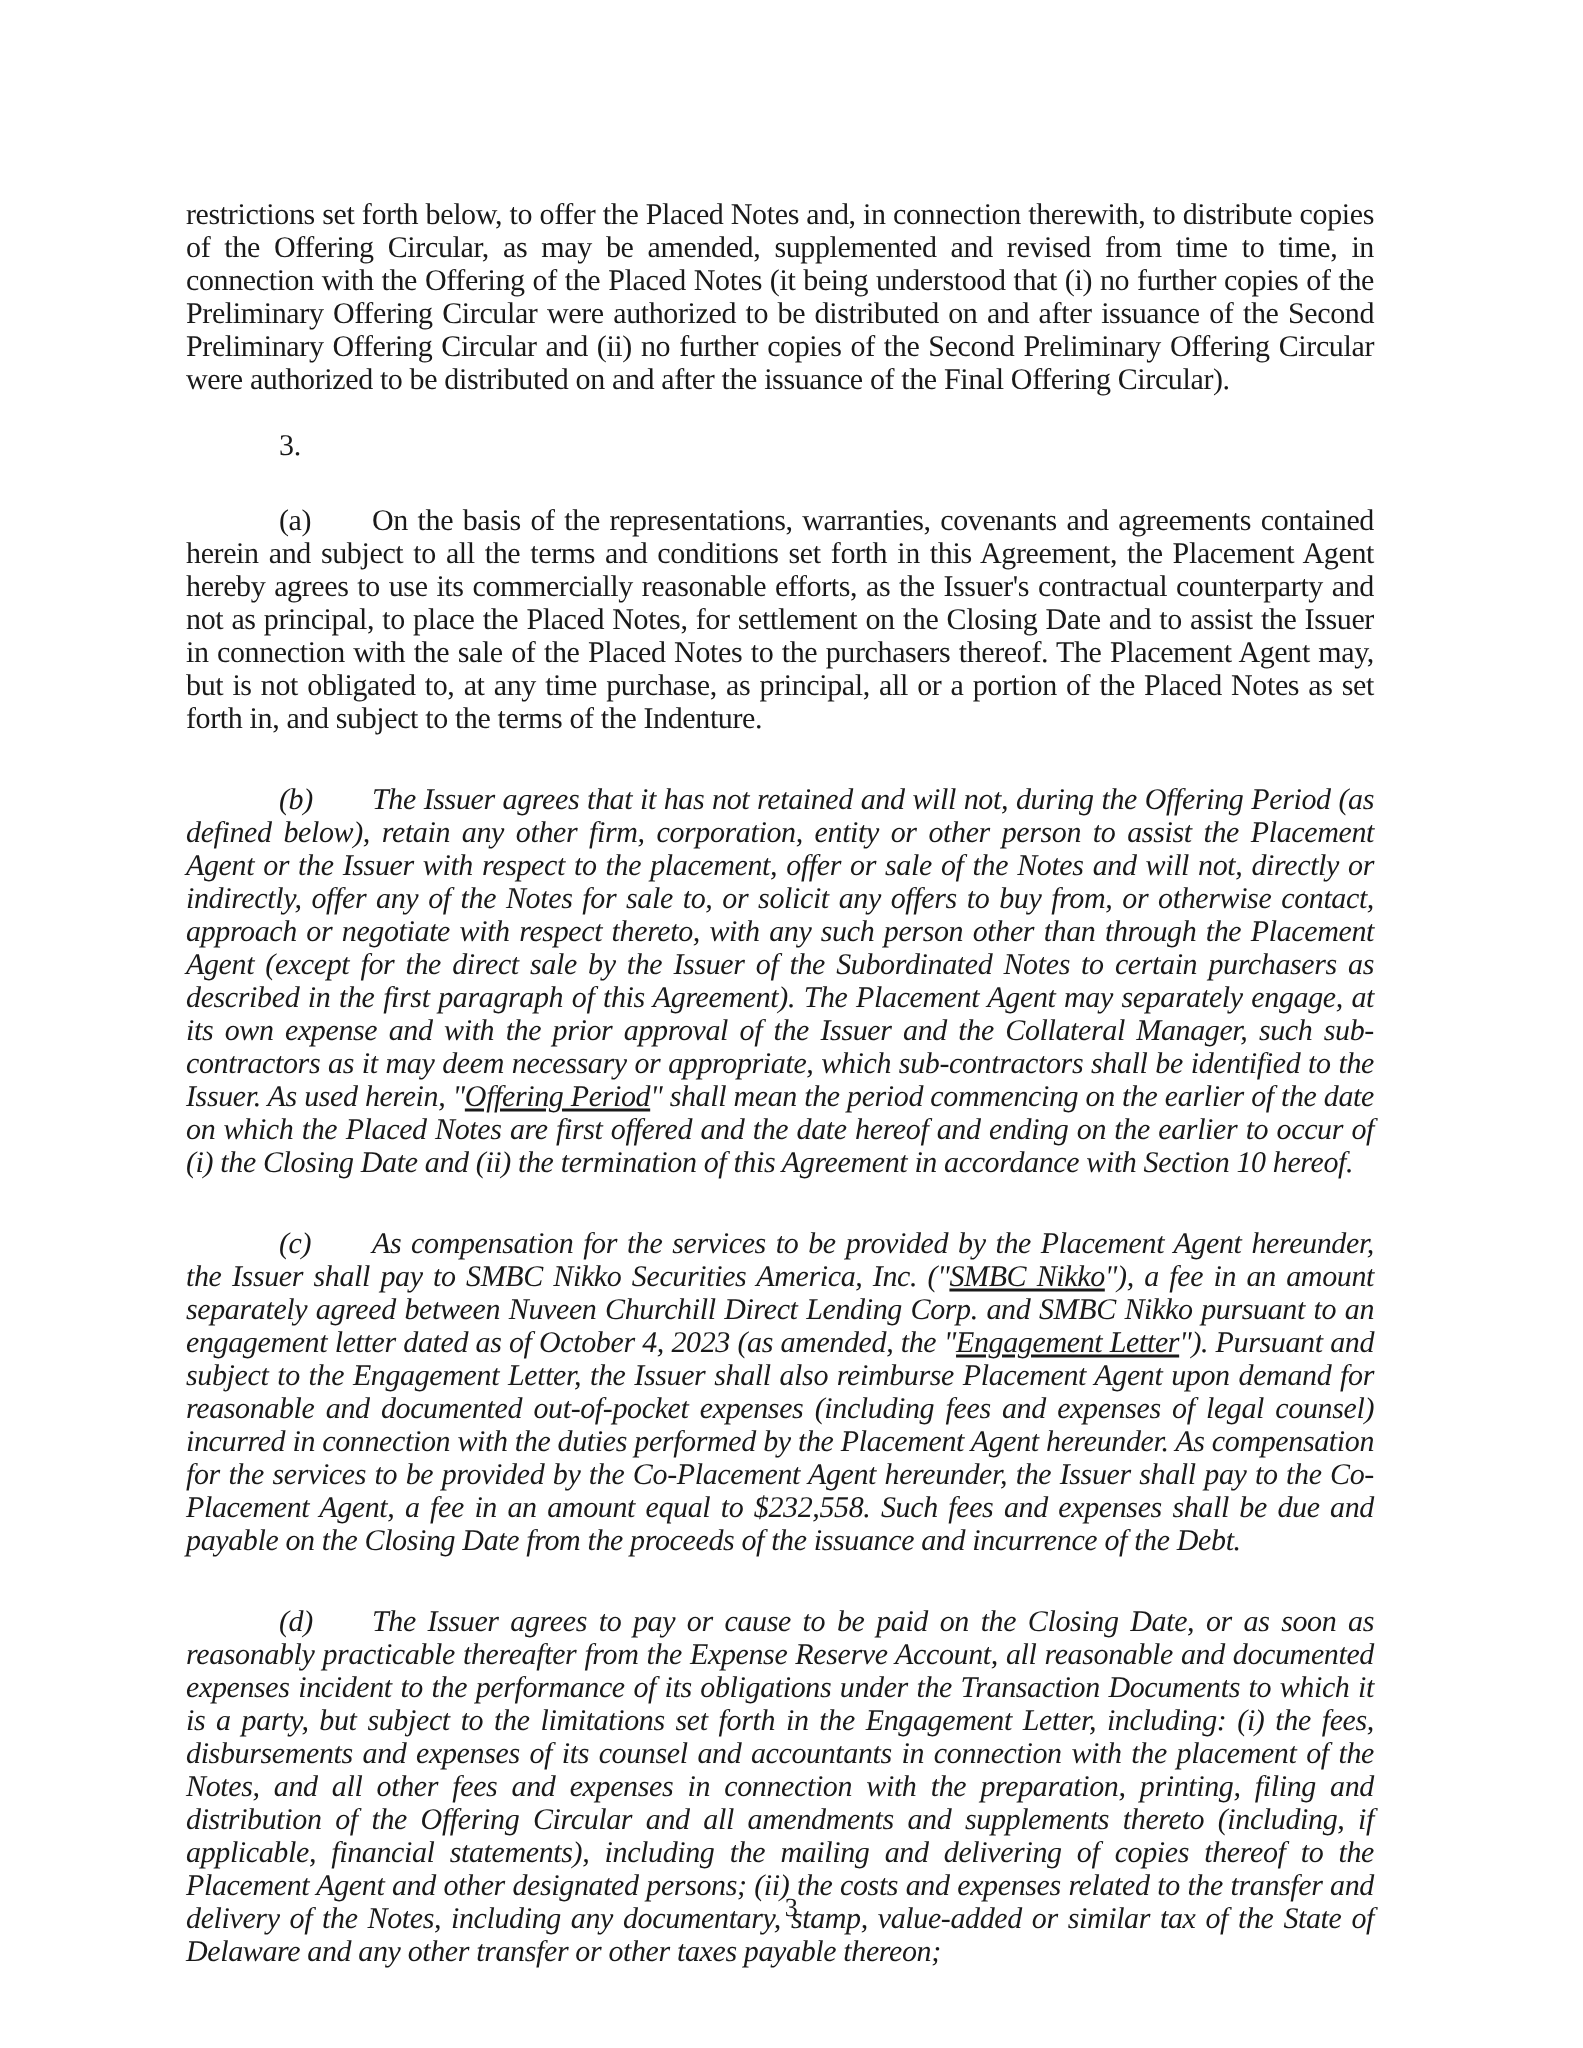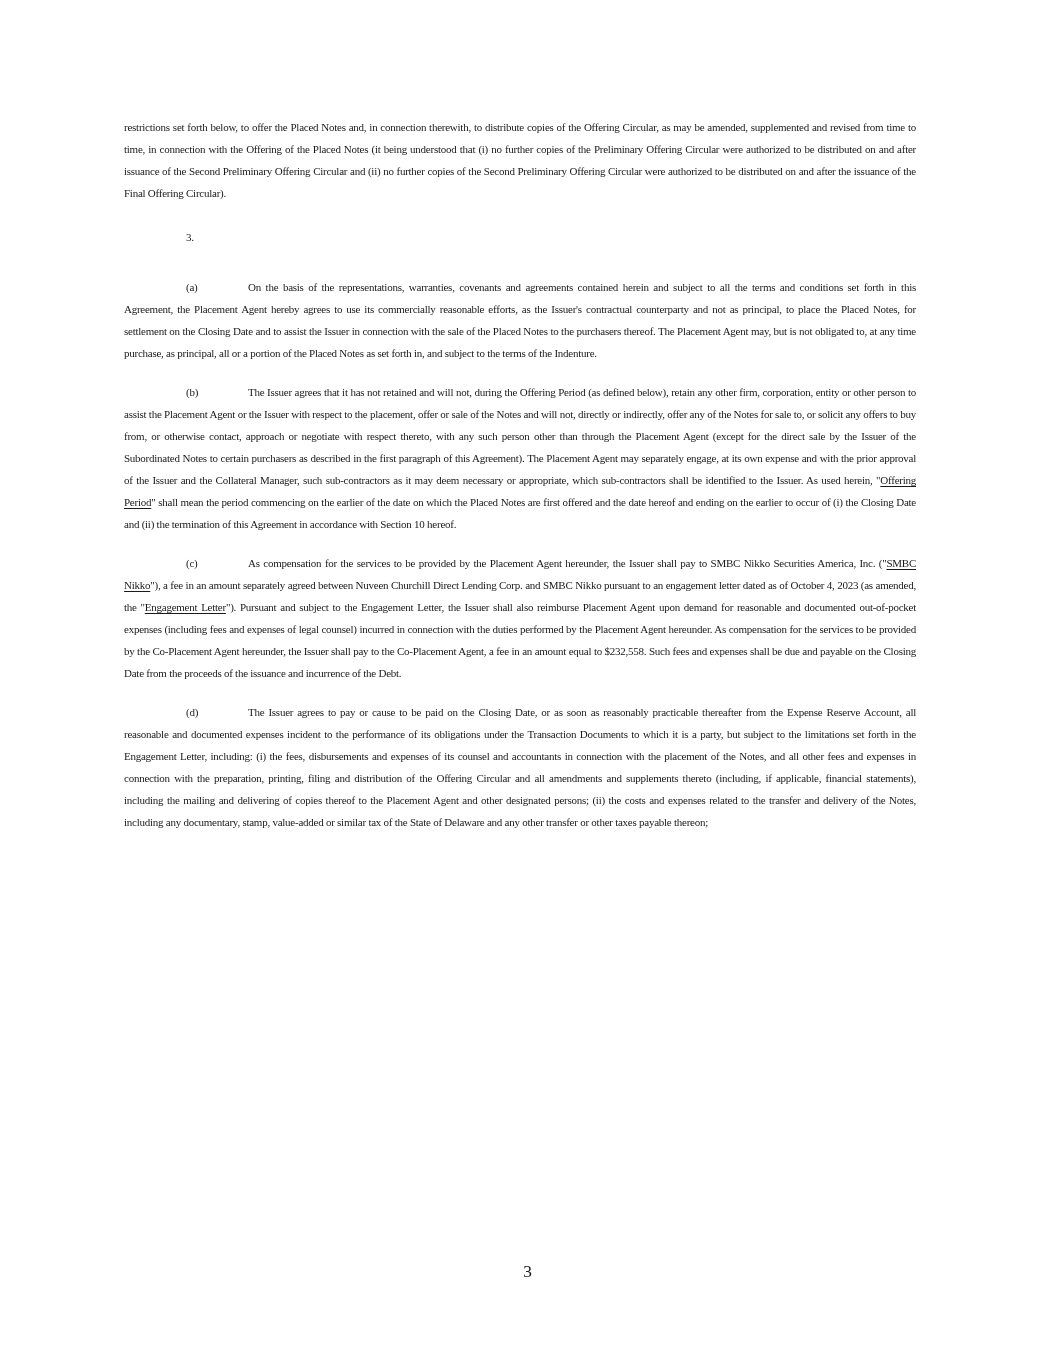--- a/index.html
+++ b/index.html
@@ -2,25 +2,25 @@
 <html><head>
 <meta charset="utf-8">
 <style>
   html, body { margin: 0; padding: 0; background: #ffffff; }
   body {
     width: 1055px; height: 1365px; position: relative; overflow: hidden;
     font-family: "Liberation Serif", "DejaVu Serif", serif;
     color: #1a1a1a;
   }
   .page {
-    position: absolute; left: 124px; top: 116px; width: 792px;
-    font-size: 11px; line-height: 22px; letter-spacing: -0.25px;
+    position: absolute; left: 124px; top: 132px; width: 792px;
+    font-size: 20px; line-height: 22px; letter-spacing: -0.25px;
   }
   .para { text-align: justify; margin: 0; }
-  .para + .para { margin-top: 17px; }
+  .para + .para { margin-top: 32px; font-style: italic; }
   .indent { text-indent: 62px; }
   .label { display: inline-block; width: 62px; text-indent: 0; }
   .sec-num { margin: 0; padding-left: 62px; margin-top: 22px; }
   u { text-decoration: underline; text-underline-offset: 2px; }
   .footer {
     position: absolute; top: 1261px; left: 0; width: 1055px; text-align: center;
     font-size: 17.4px;
   }
 </style>
 </head>

